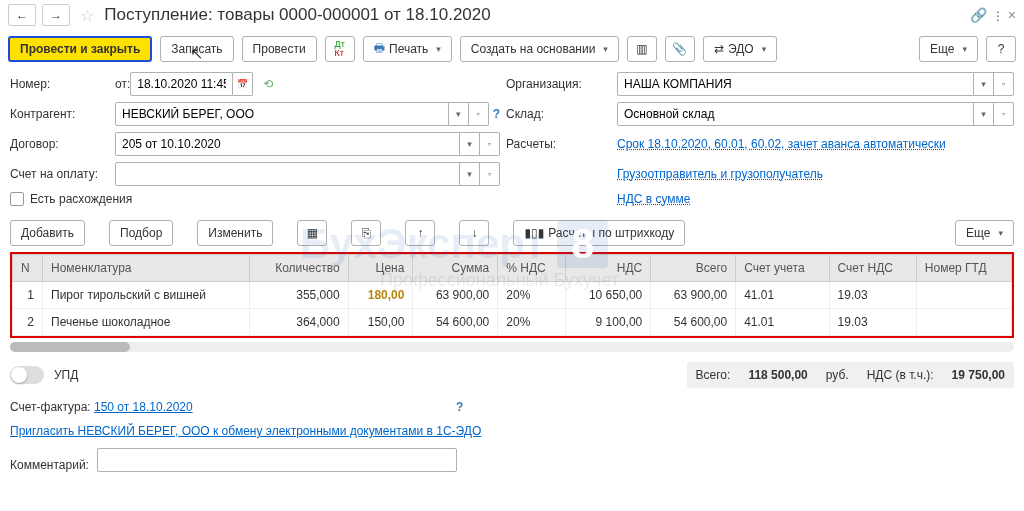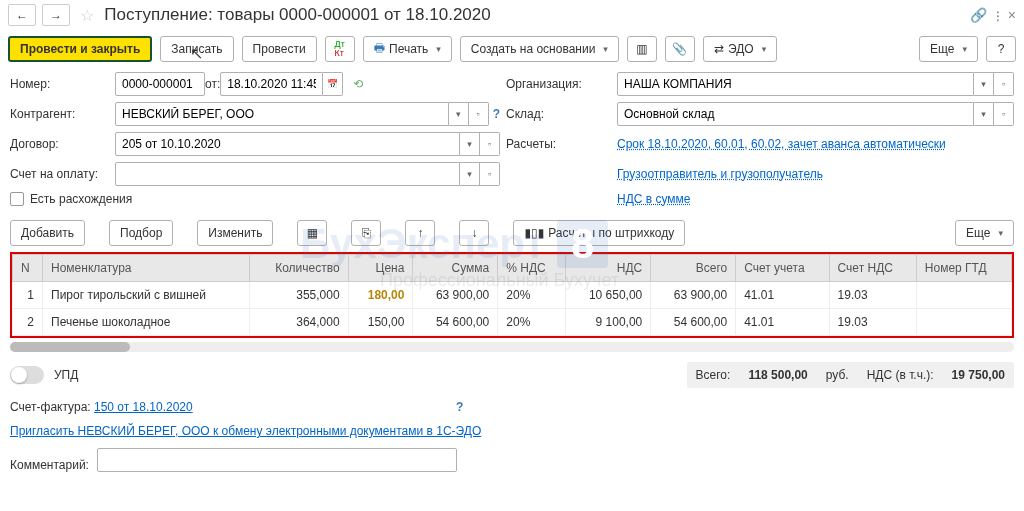--- a/index.html
+++ b/index.html
@@ -5,21 +5,21 @@
 * { box-sizing: border-box; margin: 0; padding: 0; }
 body { font-family: Arial, sans-serif; font-size: 12px; color: #333; background: #fff; width: 1024px; height: 511px; overflow: hidden; position: relative; }
 .titlebar { display: flex; align-items: center; padding: 4px 8px; gap: 6px; }
 .nav-btn { width: 28px; height: 22px; border: 1px solid #ccc; background: #fff; display: flex; align-items: center; justify-content: center; cursor: pointer; border-radius: 2px; }
 .star-icon { color: #ccc; font-size: 16px; margin: 0 4px; }
 .window-title { font-size: 17px; color: #333; flex: 1; }
 .title-right { display: flex; gap: 8px; align-items: center; }
 .title-icon { color: #888; cursor: pointer; font-size: 14px; }
 .toolbar { display: flex; align-items: center; padding: 6px 8px; gap: 8px; }
 .btn { height: 26px; border: 1px solid #b0b0b0; background: #fff; padding: 0 10px; display: flex; align-items: center; cursor: pointer; border-radius: 3px; font-size: 12px; gap: 4px; }
-.btn-primary { background: #ffe100; border: 2px solid #14532d; font-weight: bold; }
+.btn-primary { background: #ffe100; border: 2px solid #1d4ed8; font-weight: bold; }
 .btn-drop::after { content: "▾"; margin-left: 4px; font-size: 9px; color: #666; }
 .icon-btn { width: 30px; justify-content: center; padding: 0; }
 .dtkt { color: #090; font-size: 9px; line-height: 9px; }
 .dtkt .kt { color: #c00; }
 .printer { color: #3a7ab8; }
 .spacer { flex: 1; }
 .form-area { padding: 4px 10px; }
 .form-row { display: flex; align-items: center; margin-bottom: 6px; gap: 6px; }
 .col-left { display: flex; align-items: center; gap: 0; width: 490px; }
 .col-right { display: flex; align-items: center; gap: 6px; flex: 1; }
@@ -94,23 +94,20 @@
     </div>
   <div class="spacer"></div>
   <div class="btn btn-drop">Еще</div>
   <div class="btn icon-btn">?</div>
 </div>
 
 <div class="form-area">
   <div class="form-row">
     <div class="col-left">
       <span class="label">Номер:</span>
-      <div class="input" style="width:90px">
-          <input value="0000-000001" style="">
-        </div>
       <span>от:</span>
       <div class="combo">
         <div class="input" style="width:103px">
             <input value="18.10.2020 11:45:32" style="">
           </div>
         <div class="combo-btn">📅</div>
       </div>
       <span style="margin-left:10px;color:#6a6;cursor:pointer">⟲</span>
     </div>
     <div class="col-right">

